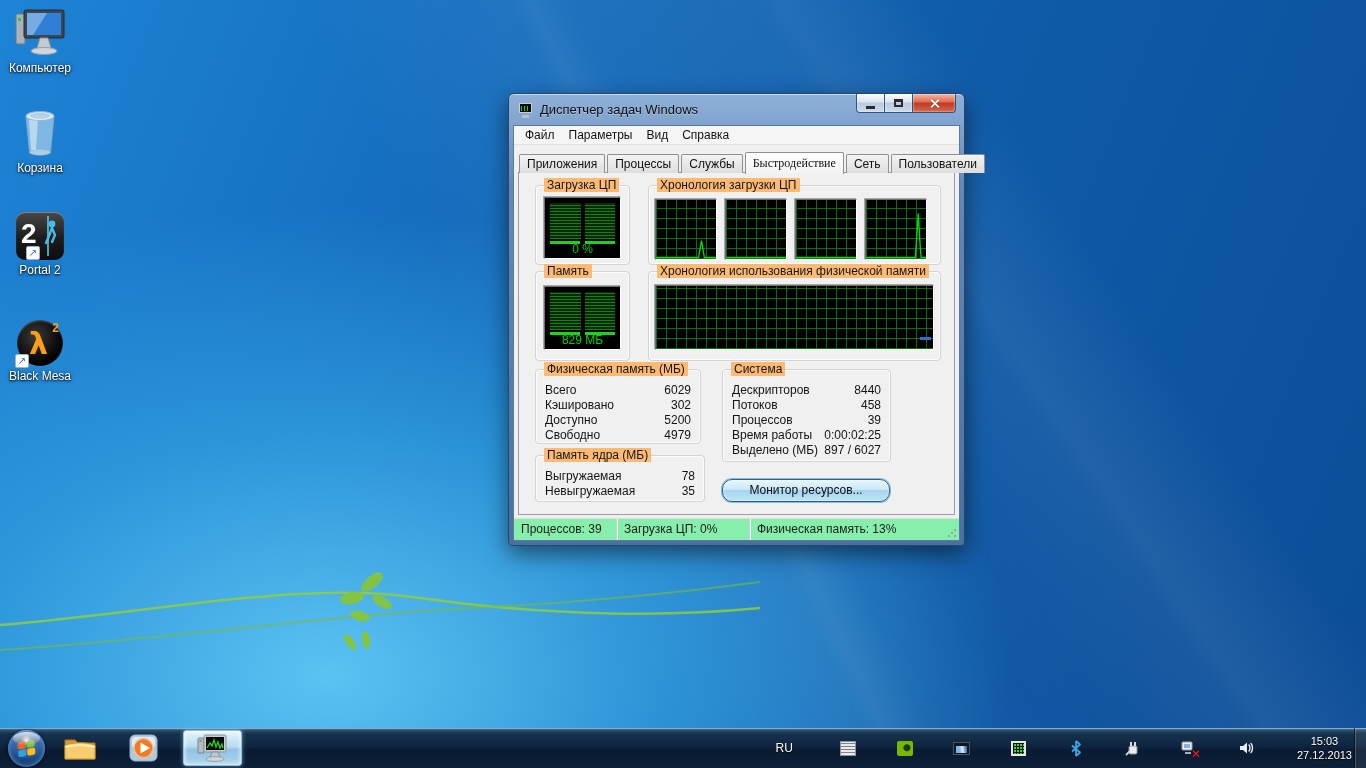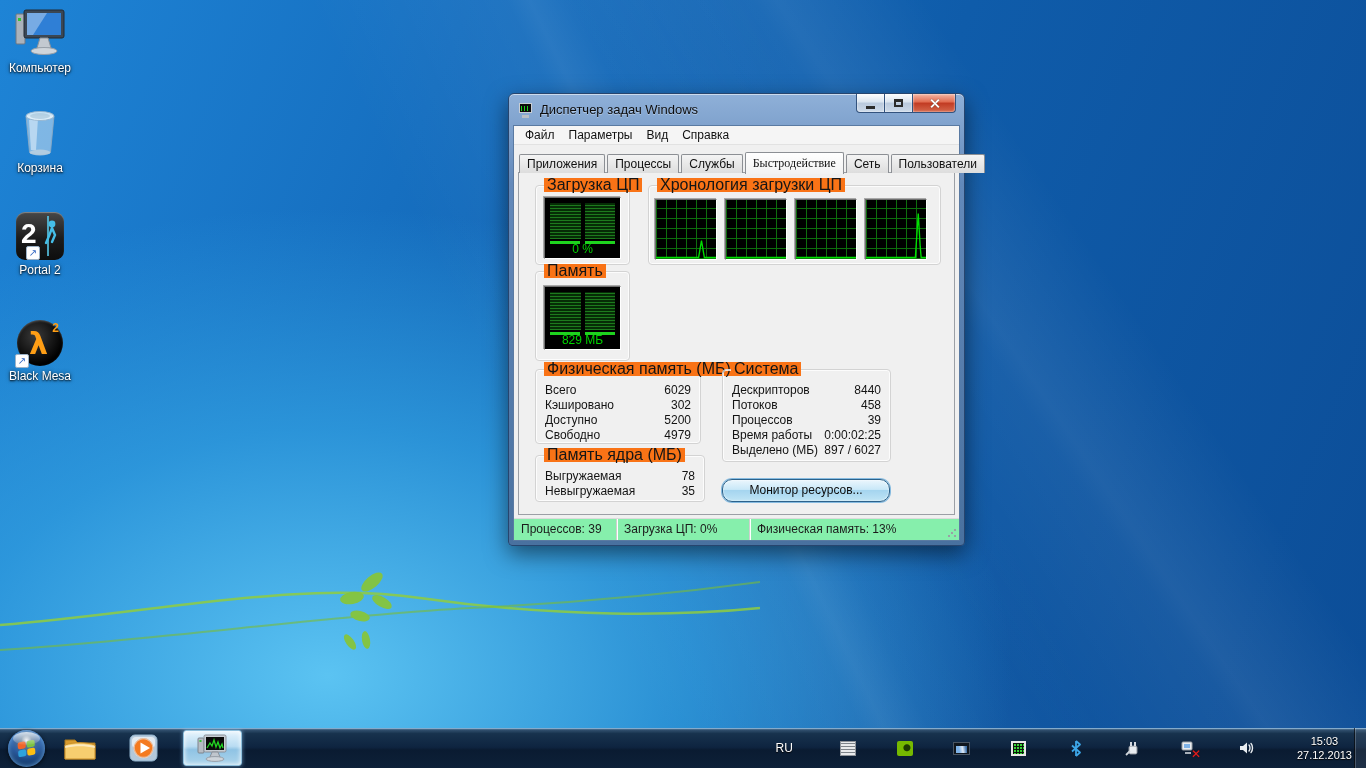--- a/index.html
+++ b/index.html
@@ -63,21 +63,21 @@
   .menubar .mi { font-size:12px; color:#111; padding:0 7px; line-height:18px; }
 
   .tab-strip { position:absolute; left:5px; top:26px; height:21px; display:flex; align-items:flex-end; z-index:3; }
   .tab { height:19px; border:1px solid #8c8f94; border-bottom:none; border-radius:2px 2px 0 0; margin-right:2px;
     background:linear-gradient(#f4f4f4, #ddd); font-size:12px; color:#111; padding:0 7px; line-height:18px; }
   .tab.active { height:22px; background:linear-gradient(#ffffff, #f2f2f2); line-height:21px; position:relative; top:1px; z-index:4;font-family:Liberation Serif, serif; }
 
   .tab-page { position:absolute; left:4px; right:4px; top:46px; height:343px; border:1px solid #9b9fa5; background:#f0f0f0; z-index:2; }
 
   .groupbox { position:absolute; border:1px solid #d3d3d3; border-radius:4px; box-shadow:inset 0 0 0 1px rgba(255,255,255,.8); }
-  .groupbox > .gb-label { position:absolute; top:-8px; left:8px; background:#f97316; padding:0 3px; font-size:16px; color:#151515; line-height:14px; white-space:nowrap; }
+  .groupbox > .gb-label { position:absolute; top:-8px; left:8px; background:#fdba74; padding:0 3px; font-size:12px; color:#151515; line-height:14px; white-space:nowrap; }
 
   #gb-cpu     { left:16px;  top:12px;  width:95px;  height:80px; }
   #gb-cpuhist { left:129px; top:12px;  width:293px; height:80px; }
   #gb-mem     { left:16px;  top:98px;  width:95px;  height:90px; }
   #gb-memhist { left:129px; top:98px;  width:293px; height:90px; }
   #gb-phys    { left:16px;  top:196px; width:166px; height:75px; }
   #gb-sys     { left:203px; top:196px; width:169px; height:93px; }
   #gb-kernel  { left:16px;  top:282px; width:170px; height:47px; }
 
   .gauge { position:absolute; left:8px; top:11px; width:77px; height:62px; background:#000;
@@ -309,20 +309,26 @@
           <div class="cols" style="height:38px;">
               <div class="col"></div>
               <div class="col"></div>
             </div>
           <div class="lit l" style="top:45px;"></div>
             <div class="lit r" style="top:45px;"></div>
           <div class="val">829 МБ</div>
         </div>
       </div>
 
+      <div class="groupbox" id="gb-memhist">
+        <span class="gb-label">Хронология использования физической памяти</span>
+        <div class="graph" id="memgraph">
+          <div class="memline"></div>
+        </div>
+      </div>
 
       <div class="groupbox" id="gb-phys">
         <span class="gb-label">Физическая память (МБ)</span>
         <div class="stat-rows">
           <div class="stat-row">
               <span>Всего</span>
               <span>6029</span>
             </div>
           <div class="stat-row">
               <span>Кэшировано</span>

